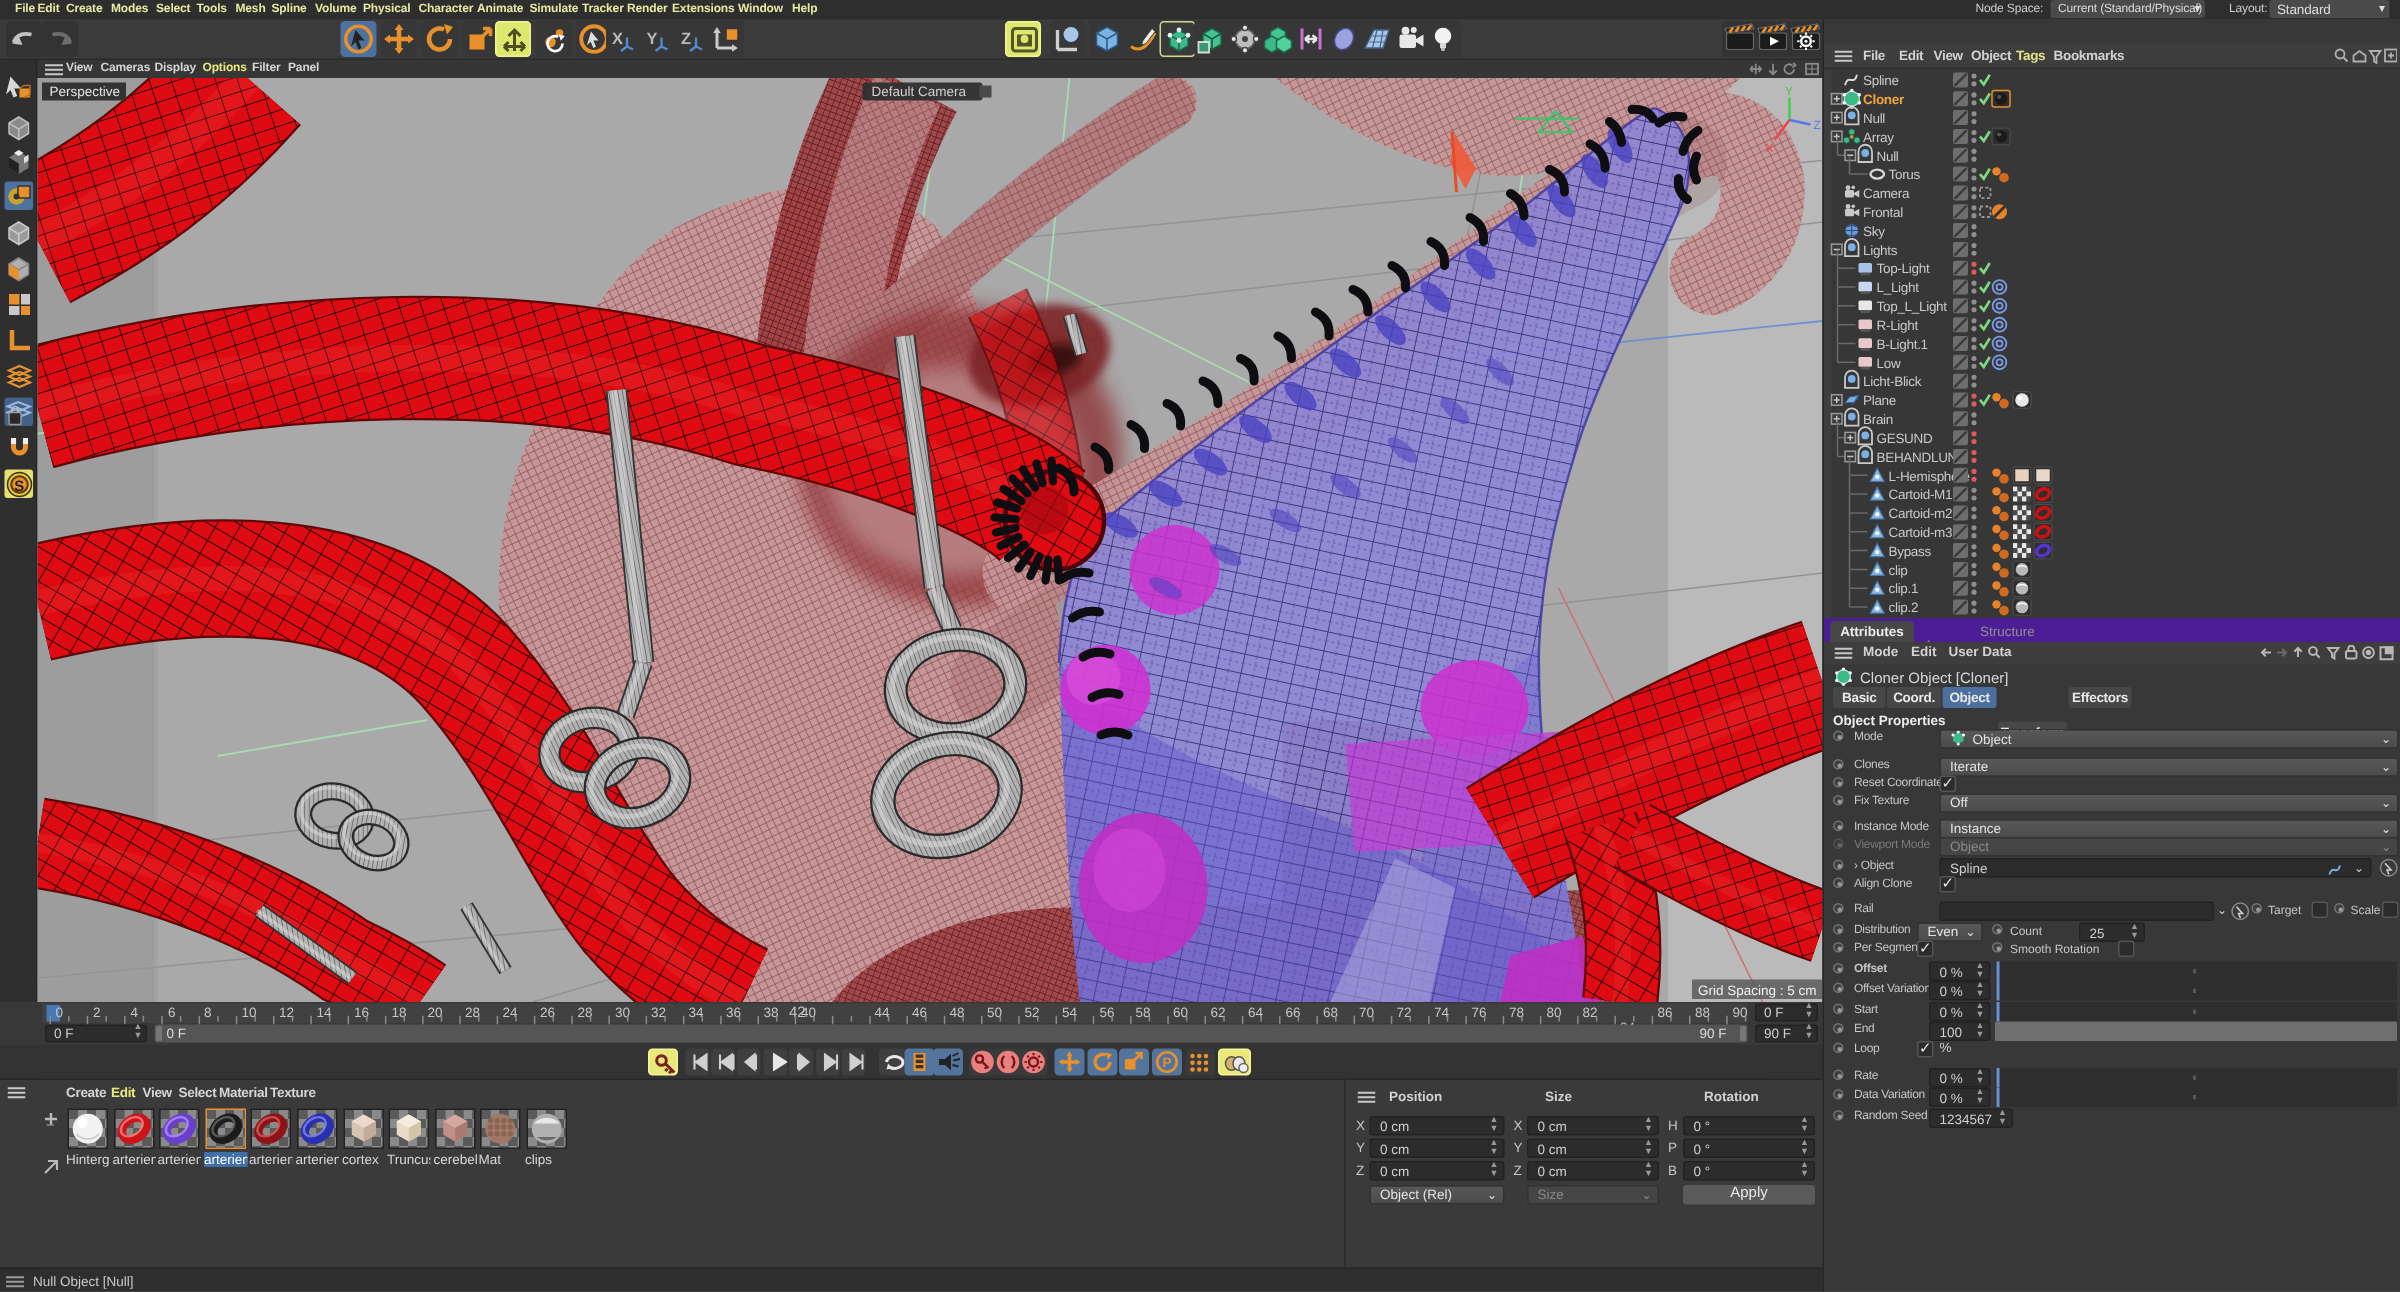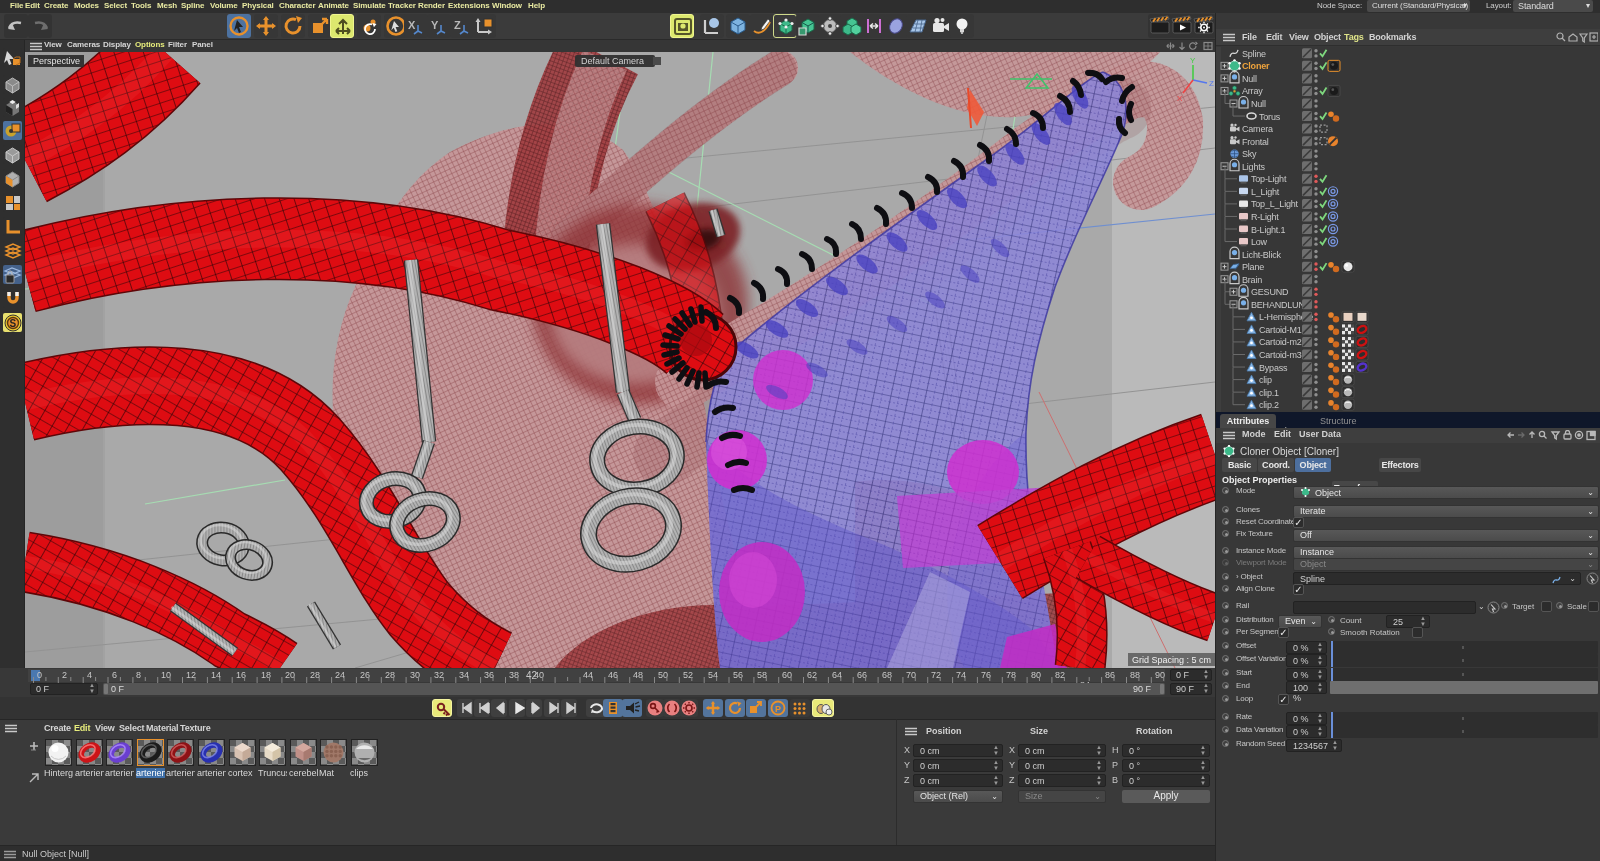--- a/index.html
+++ b/index.html
@@ -974,21 +974,21 @@
       <circle cx="100" cy="355.1" r="1.7" fill="#8f8f8f"></circle>
       <circle cx="100" cy="360.30000000000007" r="1.7" fill="#8f8f8f"></circle>
       <circle cx="115" cy="355.90000000000003" r="2.8" fill="#e8832c"></circle>
       <circle cx="120" cy="360.1" r="3.2" fill="#d06a1f"></circle>
       <g transform="translate(126,352.20000000000005)">
         <rect x="0" y="0" width="12" height="11" rx="1.5" fill="#2e2e2e" stroke="#555" stroke-width=".6"></rect>
         <circle cx="6" cy="5.5" r="4.2" fill="#b8b8b8"></circle>
         <path d="M3 4 a4 3 0 0 1 6 0" stroke="#fff" stroke-width="1" fill="none"></path>
       </g>
     </svg>
-    <div class="abs" style="left:0;top:399px;width:385px;height:16px;background:#0f172a">
+    <div class="abs" style="left:0;top:399px;width:385px;height:16px;background:#4c1d95">
       <div class="abs" style="left:4px;top:2px;width:56px;height:14px;background:#474747;border-radius:3px 3px 0 0;color:#ededed;font-size:9px;text-align:center;padding-top:2px;font-weight:bold">Attributes</div>
       <div class="abs" style="left:68px;top:12px;color:#909090;font-size:13px">Layers</div>
       <div class="abs" style="left:104px;top:4px;color:#909090;font-size:9px">Structure</div>
     </div>
     <div class="abs" style="left:0;top:415px;width:385px;height:15px;background:#3e3e3e">
       <svg class="abs" style="left:7px;top:3px" width="12" height="9">
         <path d="M0 1.5 h12 M0 4.5 h12 M0 7.5 h12" stroke="#c9c9c9" stroke-width="1.4"></path>
       </svg>
       <span class="abs" style="left:26px;top:1px;font-size:9px;font-weight:bold;color:#d2d2d2">Mode</span>
       <span class="abs" style="left:58px;top:1px;font-size:9px;font-weight:bold;color:#d2d2d2">Edit</span>
@@ -1042,21 +1042,21 @@
     <span class="abs" style="left:20px;top:559px;font-size:8px;letter-spacing:-0.2px;color:#c6c6c6;font-weight:normal">› Object</span>
     <div class="radio" style="left:6px;top:572px;opacity:1"></div>
     <span class="abs" style="left:20px;top:571px;font-size:8px;letter-spacing:-0.2px;color:#c6c6c6;font-weight:normal">Align Clone</span>
     <div class="radio" style="left:6px;top:589px;opacity:1"></div>
     <span class="abs" style="left:20px;top:588px;font-size:8px;letter-spacing:-0.2px;color:#c6c6c6;font-weight:normal">Rail</span>
     <div class="radio" style="left:6px;top:603px;opacity:1"></div>
     <span class="abs" style="left:20px;top:602px;font-size:8px;letter-spacing:-0.2px;color:#c6c6c6;font-weight:normal">Distribution</span>
     <div class="radio" style="left:6px;top:615px;opacity:1"></div>
     <span class="abs" style="left:20px;top:614px;font-size:8px;letter-spacing:-0.2px;color:#c6c6c6;font-weight:normal">Per Segment</span>
     <div class="radio" style="left:6px;top:629px;opacity:1"></div>
-    <span class="abs" style="left:20px;top:628px;font-size:8px;letter-spacing:-0.2px;color:#c6c6c6;font-weight:normal">Offset</span>
+    <span class="abs" style="left:20px;top:628px;font-size:8px;letter-spacing:-0.2px;color:#c6c6c6;font-weight:bold">Offset</span>
     <div class="radio" style="left:6px;top:642px;opacity:1"></div>
     <span class="abs" style="left:20px;top:641px;font-size:8px;letter-spacing:-0.2px;color:#c6c6c6;font-weight:normal">Offset Variation</span>
     <div class="radio" style="left:6px;top:656px;opacity:1"></div>
     <span class="abs" style="left:20px;top:655px;font-size:8px;letter-spacing:-0.2px;color:#c6c6c6;font-weight:normal">Start</span>
     <div class="radio" style="left:6px;top:669px;opacity:1"></div>
     <span class="abs" style="left:20px;top:668px;font-size:8px;letter-spacing:-0.2px;color:#c6c6c6;font-weight:normal">End</span>
     <div class="radio" style="left:6px;top:682px;opacity:1"></div>
     <span class="abs" style="left:20px;top:681px;font-size:8px;letter-spacing:-0.2px;color:#c6c6c6;font-weight:normal">Loop</span>
     <div class="radio" style="left:6px;top:700px;opacity:1"></div>
     <span class="abs" style="left:20px;top:699px;font-size:8px;letter-spacing:-0.2px;color:#c6c6c6;font-weight:normal">Rate</span>

